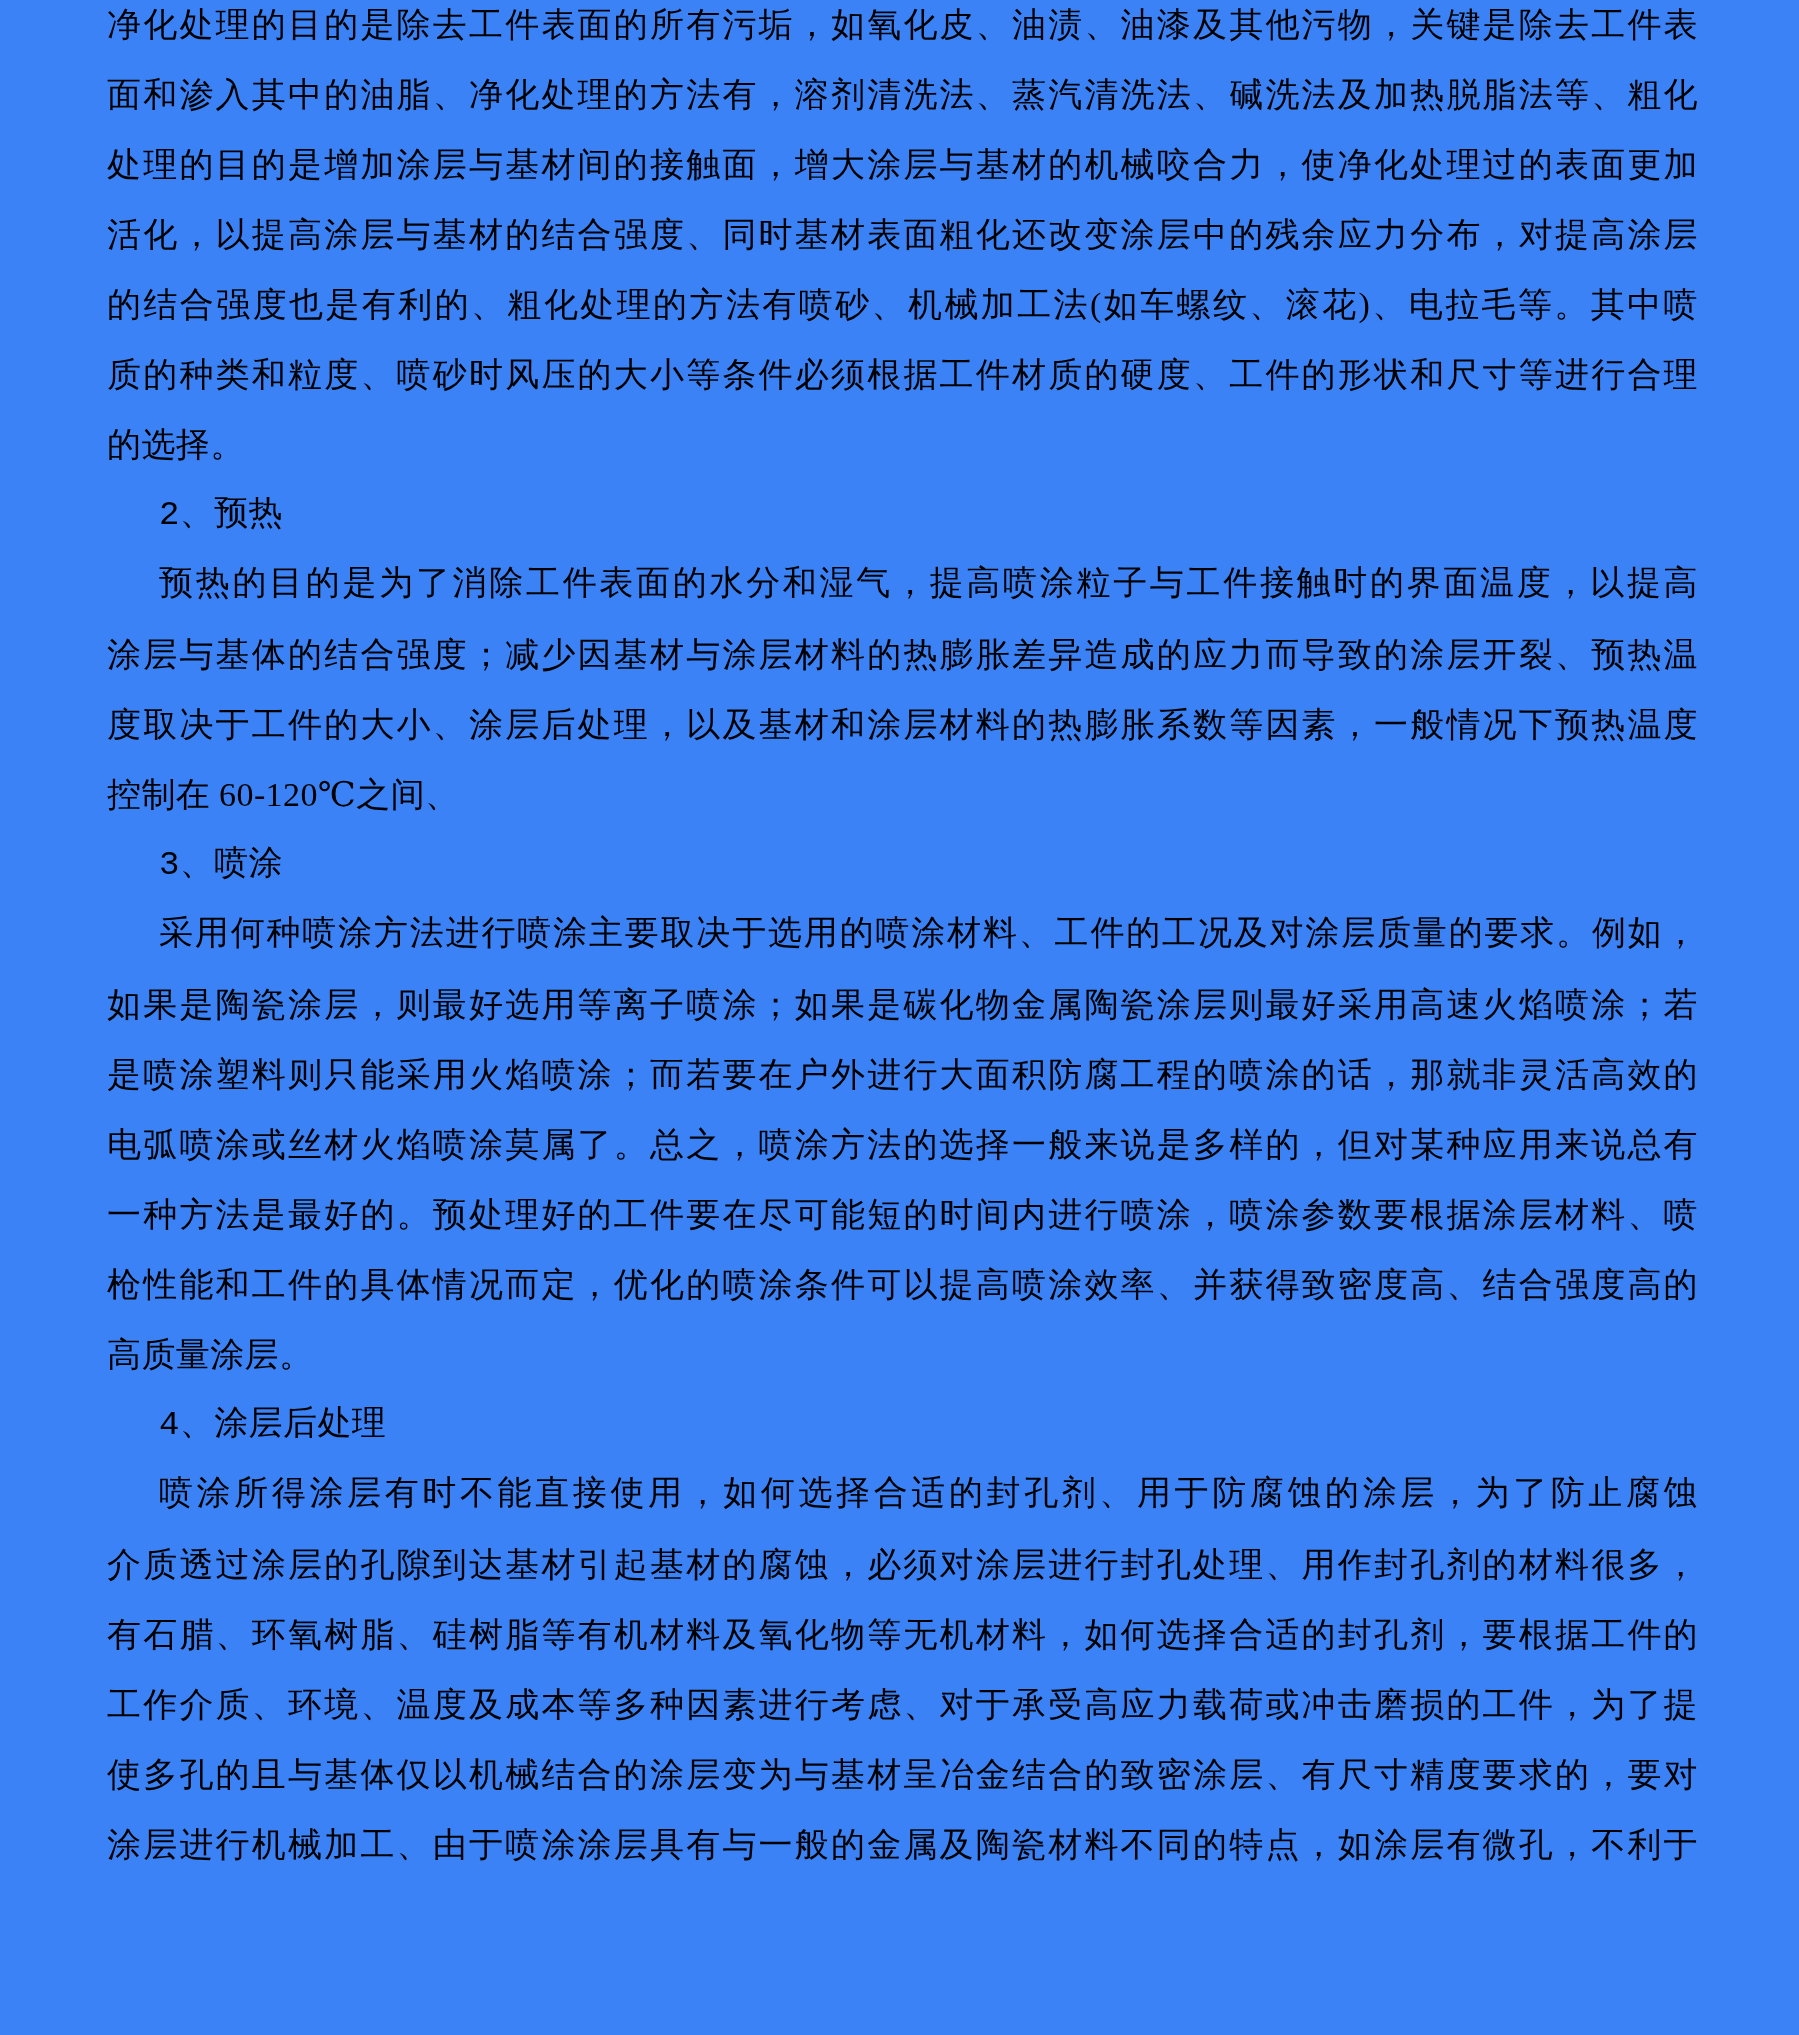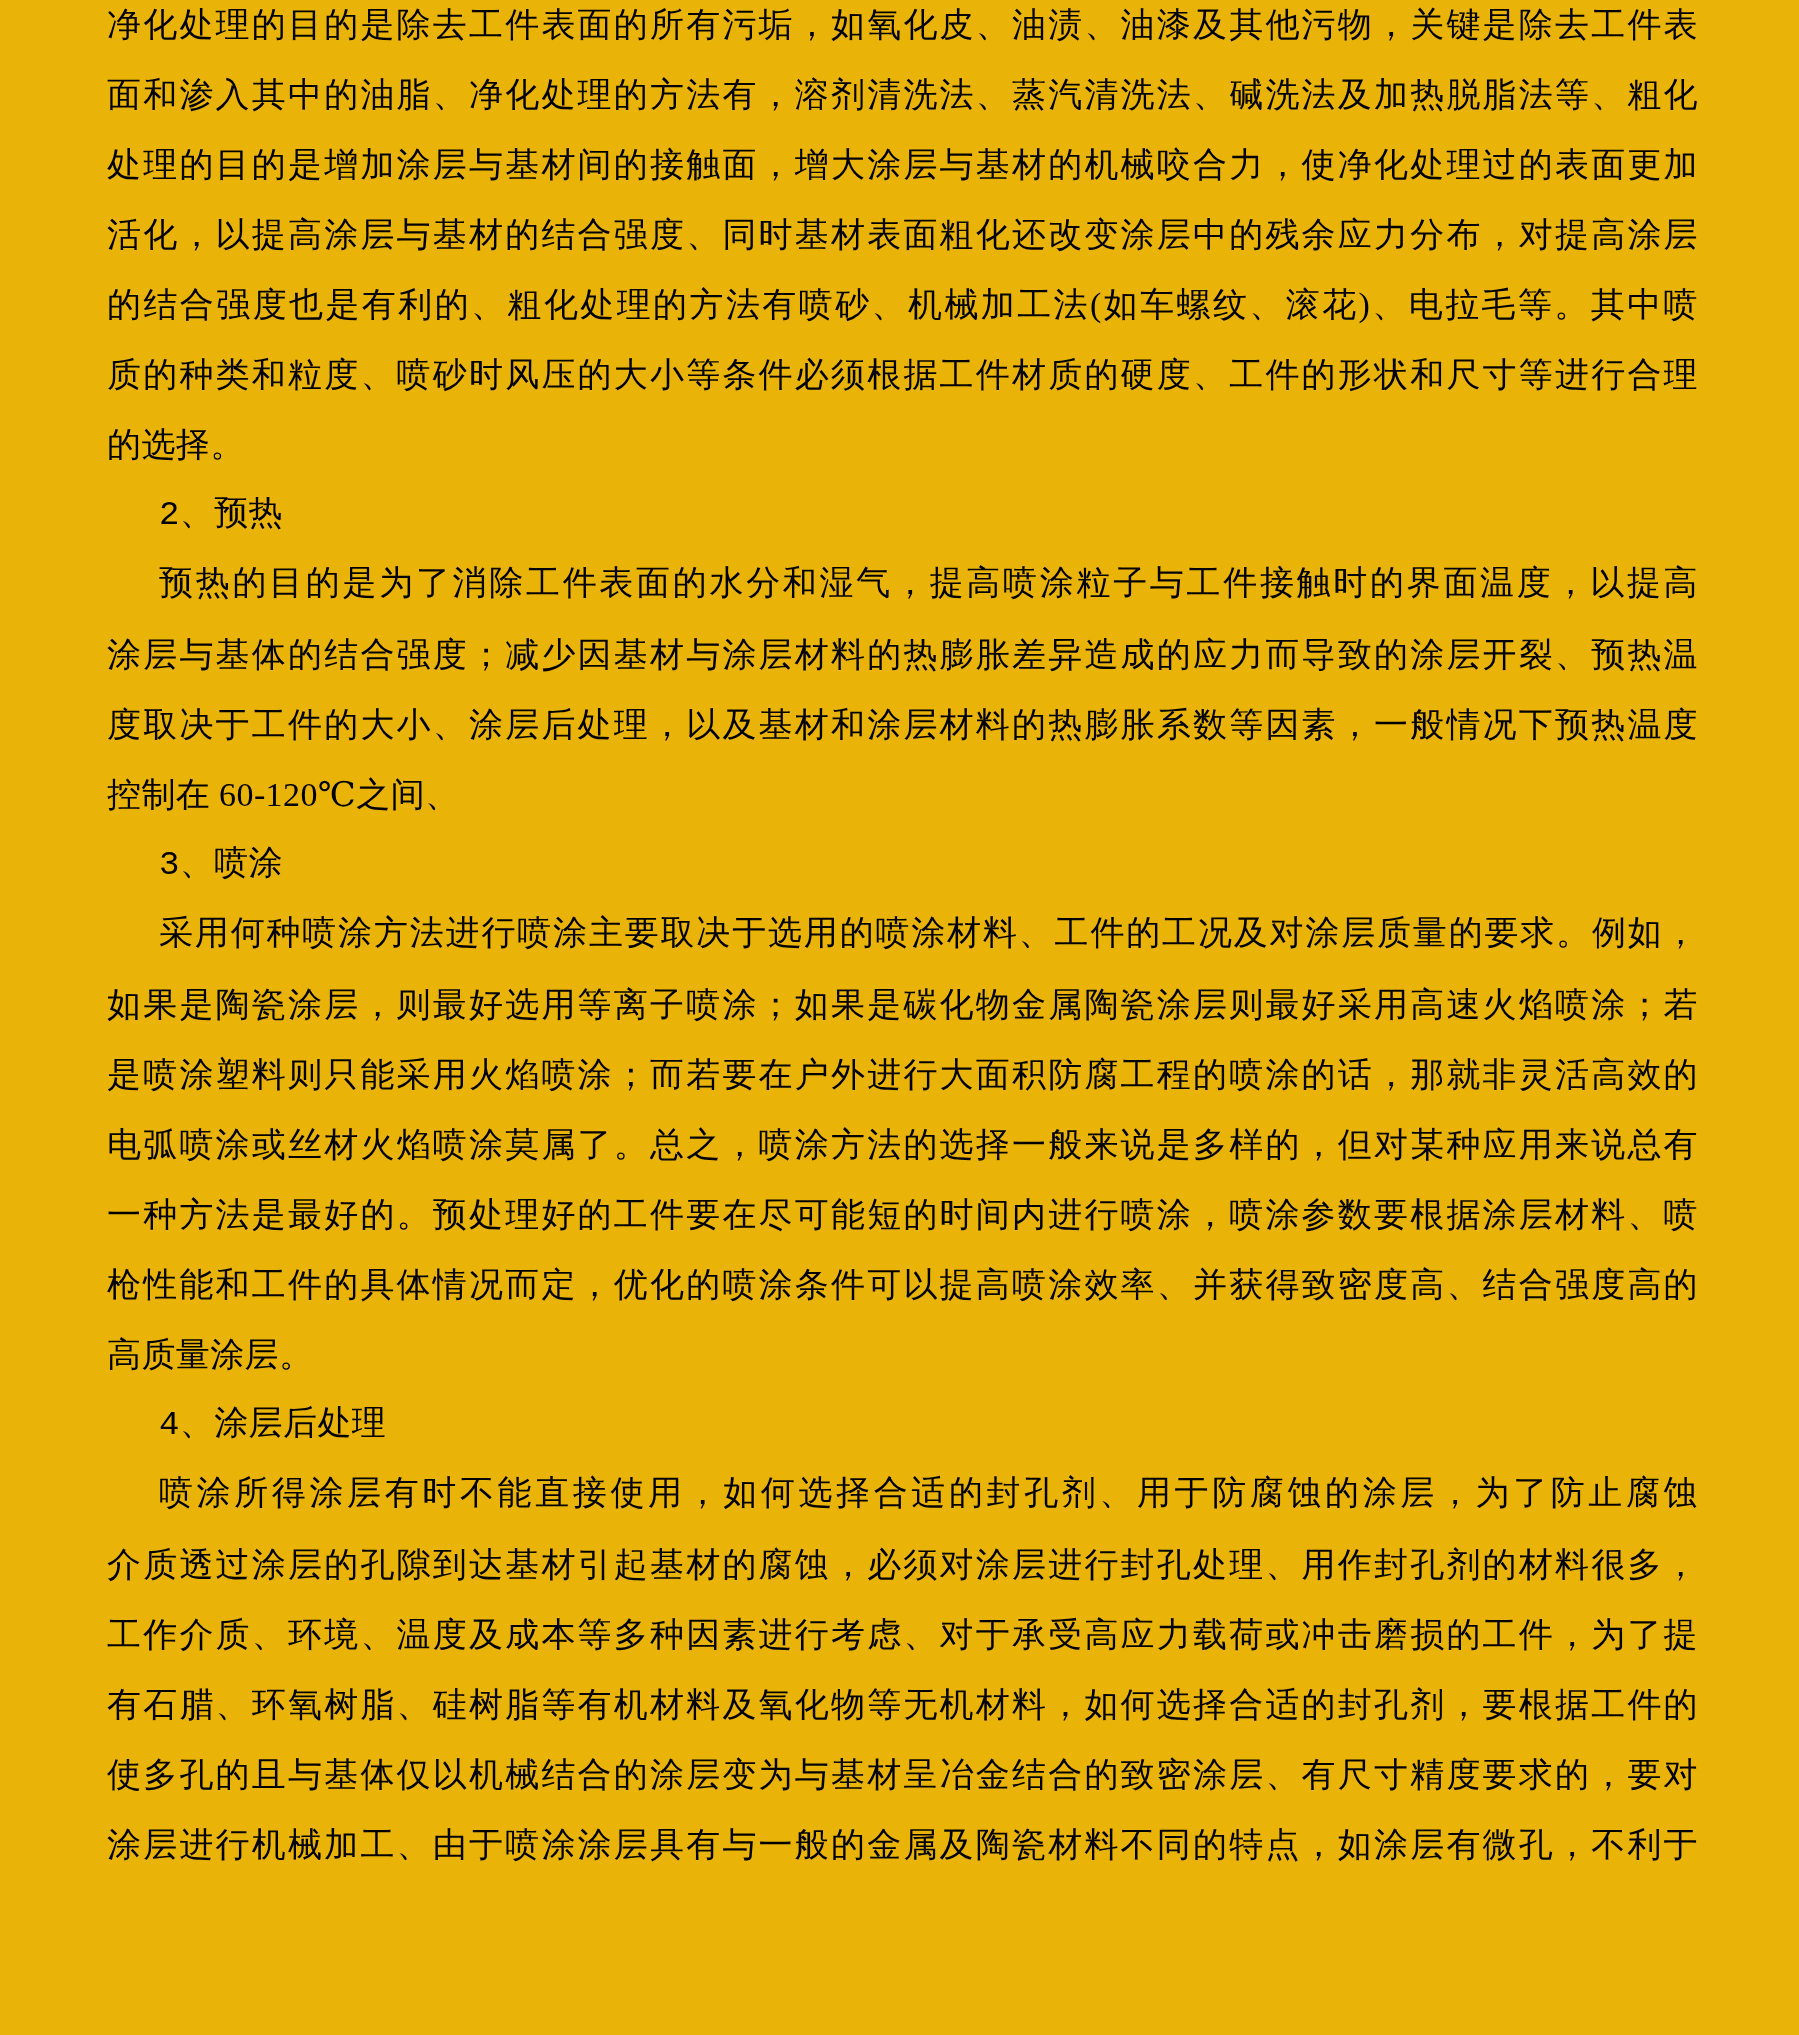--- a/index.html
+++ b/index.html
@@ -36,21 +36,21 @@
     text-align-last: justify;
   }
   .line.indent {
     text-indent: 52px;
     font-family: Liberation Mono, monospace;
   }
 </style>
 </head>
 <body>
 
-<div class="page" style="background: #eab308;">
+<div class="page" style="background: #3b82f6;">
   <div class="content" style="color: rgb(0, 0, 0);">
       <div class="line justify">净化处理的目的是除去工件表面的所有污垢，如氧化皮、油渍、油漆及其他污物，关键是除去工件表</div>
       <div class="line justify">面和渗入其中的油脂、净化处理的方法有，溶剂清洗法、蒸汽清洗法、碱洗法及加热脱脂法等、粗化</div>
       <div class="line justify">处理的目的是增加涂层与基材间的接触面，增大涂层与基材的机械咬合力，使净化处理过的表面更加</div>
       <div class="line justify">活化，以提高涂层与基材的结合强度、同时基材表面粗化还改变涂层中的残余应力分布，对提高涂层</div>
       <div class="line justify">的结合强度也是有利的、粗化处理的方法有喷砂、机械加工法(如车螺纹、滚花)、电拉毛等。其中喷</div>
       <div class="line justify">质的种类和粒度、喷砂时风压的大小等条件必须根据工件材质的硬度、工件的形状和尺寸等进行合理</div>
       <div class="line">的选择。</div>
       <div class="line indent">2、预热</div>
       <div class="line indent justify">预热的目的是为了消除工件表面的水分和湿气，提高喷涂粒子与工件接触时的界面温度，以提高</div>
@@ -61,19 +61,19 @@
       <div class="line indent justify">采用何种喷涂方法进行喷涂主要取决于选用的喷涂材料、工件的工况及对涂层质量的要求。例如，</div>
       <div class="line justify">如果是陶瓷涂层，则最好选用等离子喷涂；如果是碳化物金属陶瓷涂层则最好采用高速火焰喷涂；若</div>
       <div class="line justify">是喷涂塑料则只能采用火焰喷涂；而若要在户外进行大面积防腐工程的喷涂的话，那就非灵活高效的</div>
       <div class="line justify">电弧喷涂或丝材火焰喷涂莫属了。总之，喷涂方法的选择一般来说是多样的，但对某种应用来说总有</div>
       <div class="line justify">一种方法是最好的。预处理好的工件要在尽可能短的时间内进行喷涂，喷涂参数要根据涂层材料、喷</div>
       <div class="line justify">枪性能和工件的具体情况而定，优化的喷涂条件可以提高喷涂效率、并获得致密度高、结合强度高的</div>
       <div class="line">高质量涂层。</div>
       <div class="line indent">4、涂层后处理</div>
       <div class="line indent justify">喷涂所得涂层有时不能直接使用，如何选择合适的封孔剂、用于防腐蚀的涂层，为了防止腐蚀</div>
       <div class="line justify">介质透过涂层的孔隙到达基材引起基材的腐蚀，必须对涂层进行封孔处理、用作封孔剂的材料很多，</div>
+      <div class="line justify">有石腊、环氧树脂、硅树脂等有机材料及氧化物等无机材料，如何选择合适的封孔剂，要根据工件的</div>
       <div class="line justify">工作介质、环境、温度及成本等多种因素进行考虑、对于承受高应力载荷或冲击磨损的工件，为了提</div>
-      <div class="line justify">有石腊、环氧树脂、硅树脂等有机材料及氧化物等无机材料，如何选择合适的封孔剂，要根据工件的</div>
       <div class="line justify">使多孔的且与基体仅以机械结合的涂层变为与基材呈冶金结合的致密涂层、有尺寸精度要求的，要对</div>
       <div class="line justify">涂层进行机械加工、由于喷涂涂层具有与一般的金属及陶瓷材料不同的特点，如涂层有微孔，不利于</div>
     </div>
 </div>
 
 
 </body></html>

